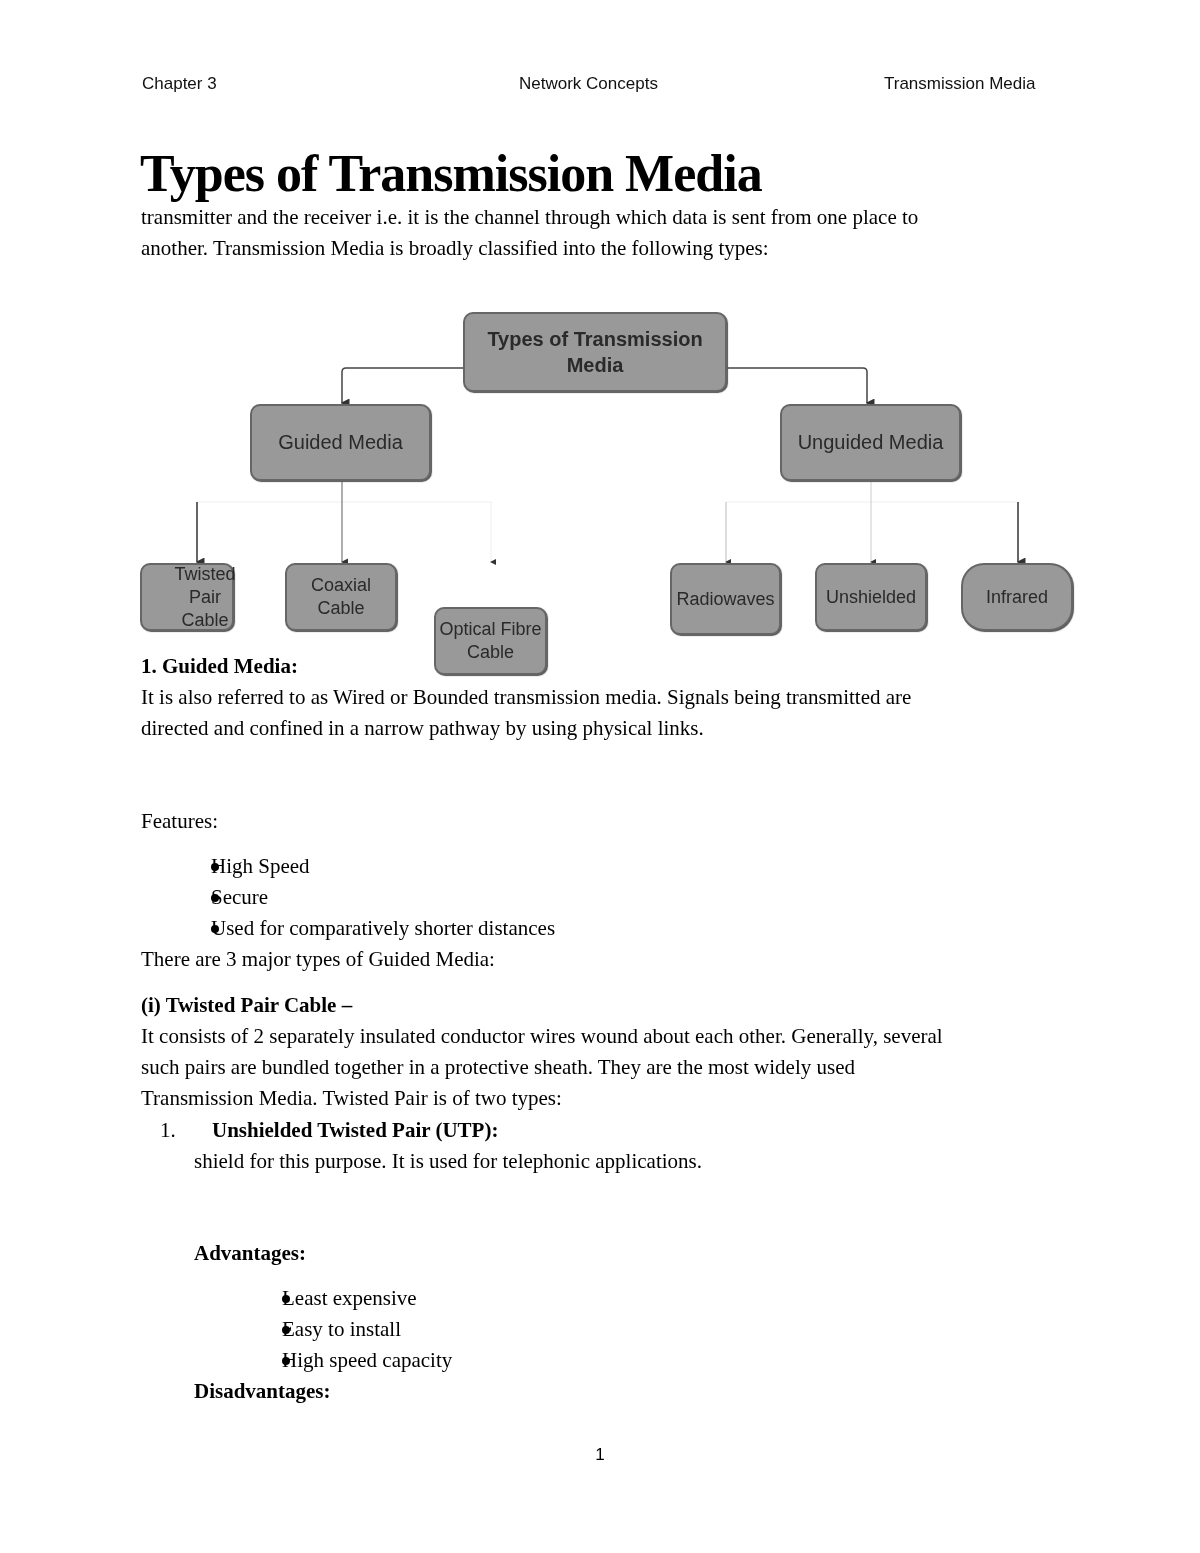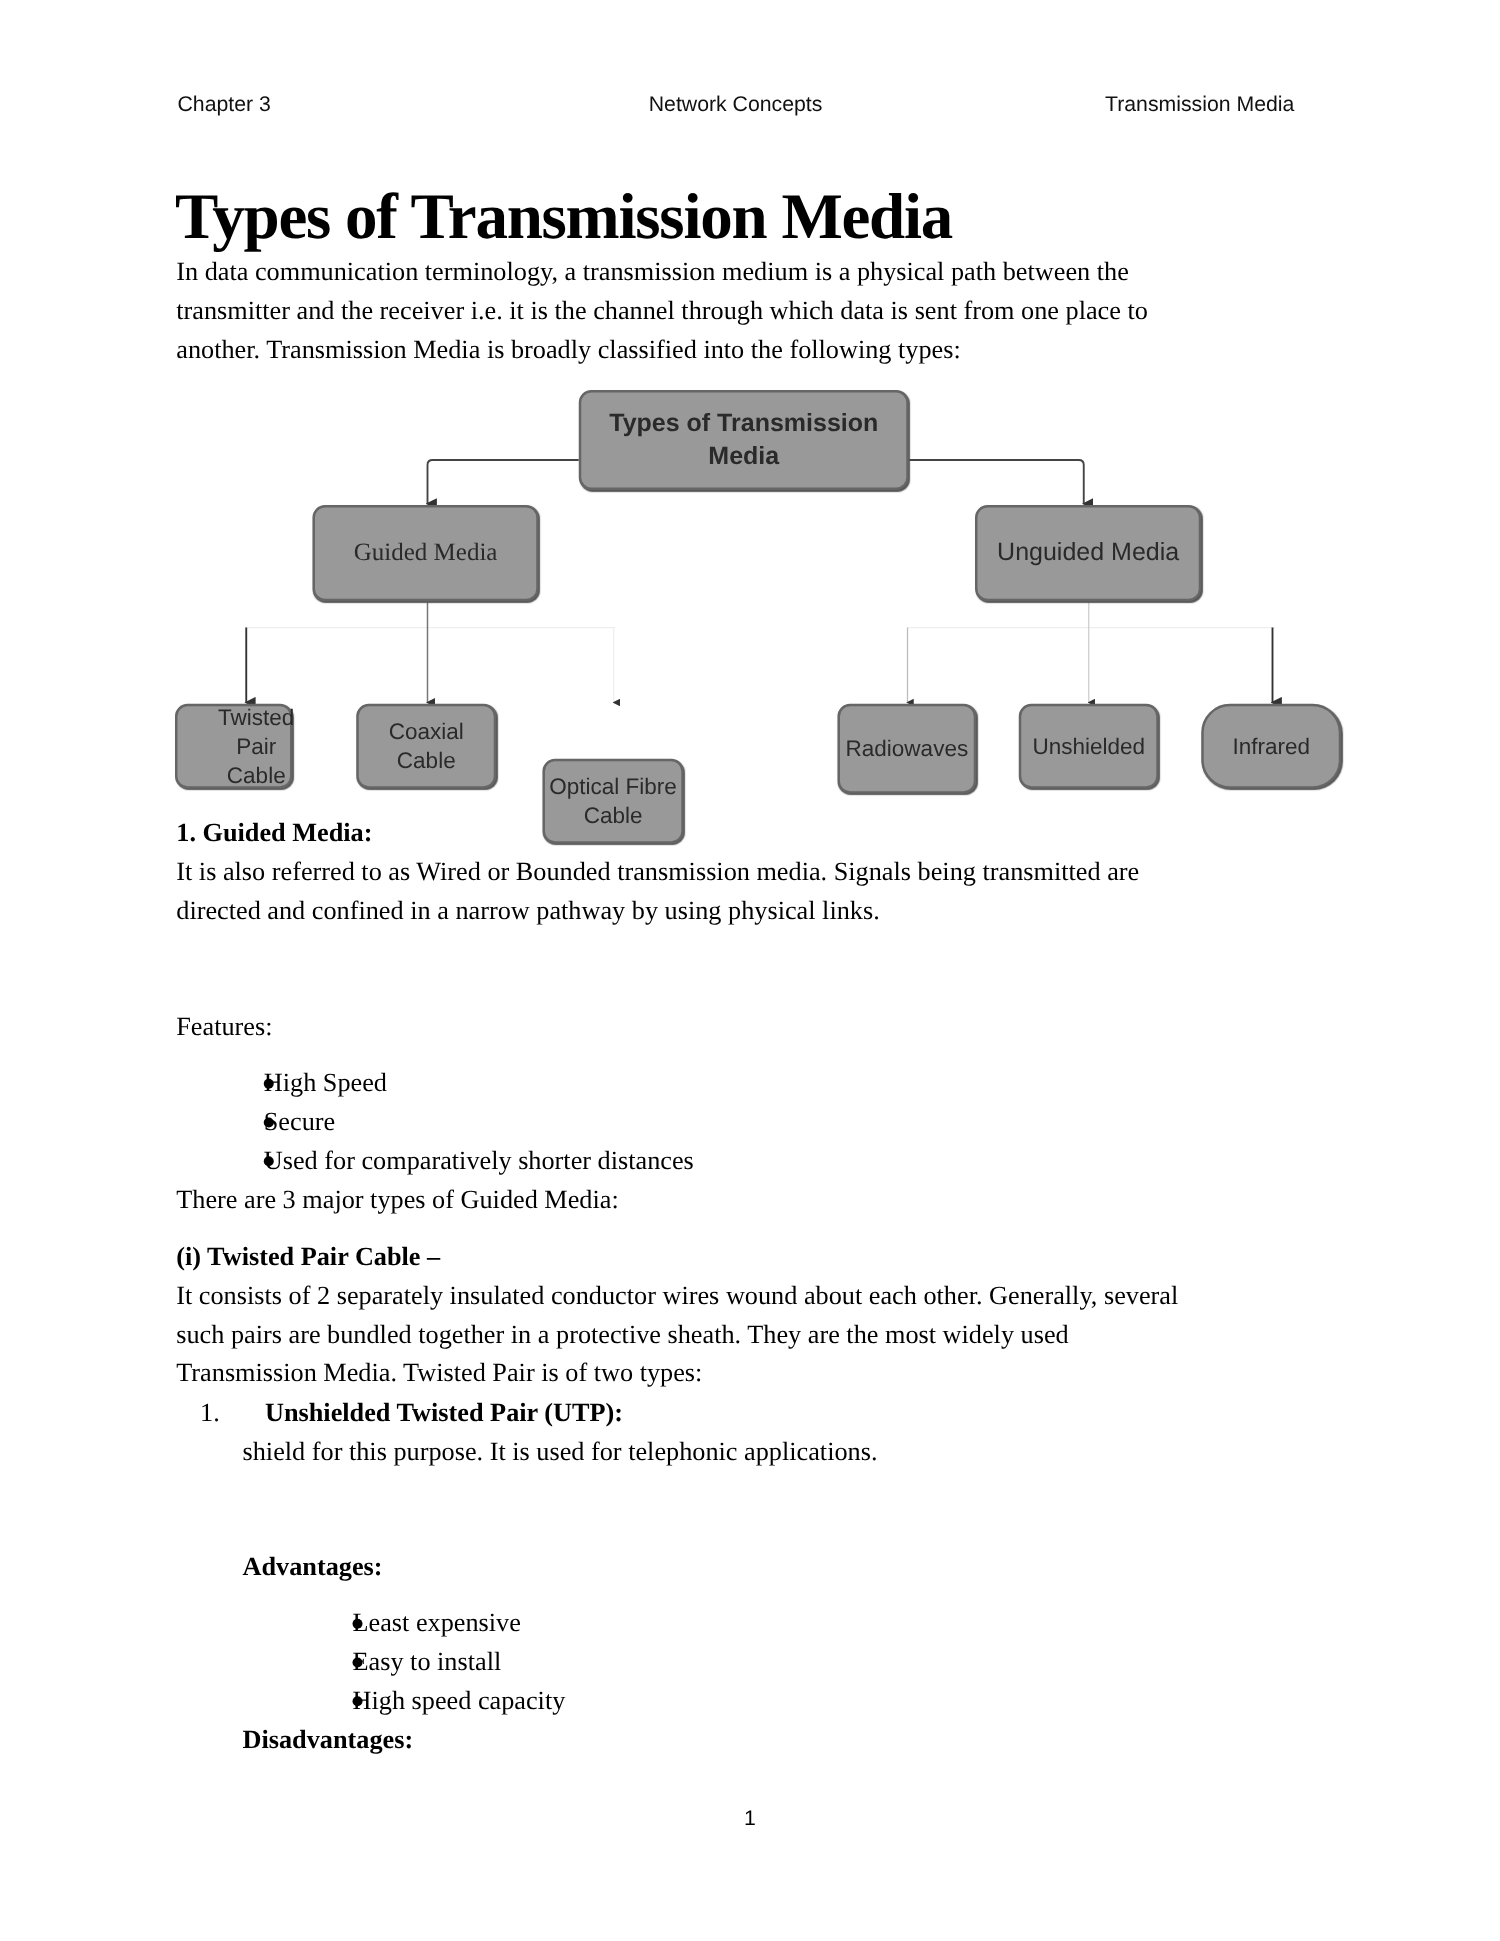--- a/index.html
+++ b/index.html
@@ -29,21 +29,20 @@
 </head>
 <body>
 
 <div class="hdr left">Chapter 3</div>
 <div class="hdr center">Network Concepts</div>
 <div class="hdr right">Transmission Media</div>
 
 <h1 class="title">Types of Transmission Media</h1>
 
 <div class="block serif" style="top:202px;">
-  <div>In data communication terminology, a transmission medium is a physical path between the</div>
   <div>transmitter and the receiver i.e. it is the channel through which data is sent from one place to</div>
   <div>another. Transmission Media is broadly classified into the following types:</div>
 </div>
 
 <div class="diagram">
   <svg class="lines" width="960" height="345">
     <defs>
       <marker id="arr" markerWidth="6" markerHeight="6" refX="3" refY="5" orient="auto">
         <path d="M0,0 L6,0 L3,6 z" fill="#333"></path>
       </marker>
@@ -59,21 +58,21 @@
     <line x1="361" y1="202" x2="361" y2="262" stroke="#eee" stroke-width="1" marker-end="url(#arr)"></line>
 
     <line x1="596" y1="202" x2="890" y2="202" stroke="#eee" stroke-width="1"></line>
     <line x1="596" y1="202" x2="596" y2="262" stroke="#bbb" stroke-width="1" marker-end="url(#arr)"></line>
     <line x1="741" y1="181" x2="741" y2="262" stroke="#ccc" stroke-width="1" marker-end="url(#arr)"></line>
     <line x1="888" y1="202" x2="888" y2="262" stroke="#333" stroke-width="1.5" marker-end="url(#arr)"></line>
   </svg>
 
   <div class="node root" style="left:333px; top:12px; width:264px; height:80px;">Types of Transmission Media</div>
 
-  <div class="node mid" style="left:120px; top:104px; width:181px; height:77px;font-family:Liberation Serif, serif;">Guided Media</div>
+  <div class="node mid" style="left:120px; top:104px; width:181px; height:77px;">Guided Media</div>
   <div class="node mid" style="left:650px; top:104px; width:181px; height:77px;">Unguided Media</div>
 
   <div class="node leaf" style="left:10px; top:263px; width:94px; height:68px;padding-left:36px;">Twisted Pair Cable</div>
   <div class="node leaf" style="left:155px; top:263px; width:112px; height:68px;">Coaxial Cable</div>
   <div class="node leaf" style="left:304px; top:263px; width:113px; height:68px;margin-top:44px;">Optical Fibre Cable</div>
 
   <div class="node leaf" style="left:540px; top:263px; width:111px; height:72px;">Radiowaves</div>
   <div class="node leaf" style="left:685px; top:263px; width:112px; height:68px;">Unshielded</div>
   <div class="node leaf" style="left:831px; top:263px; width:112px; height:68px;border-radius:23px;">Infrared</div>
 </div>

